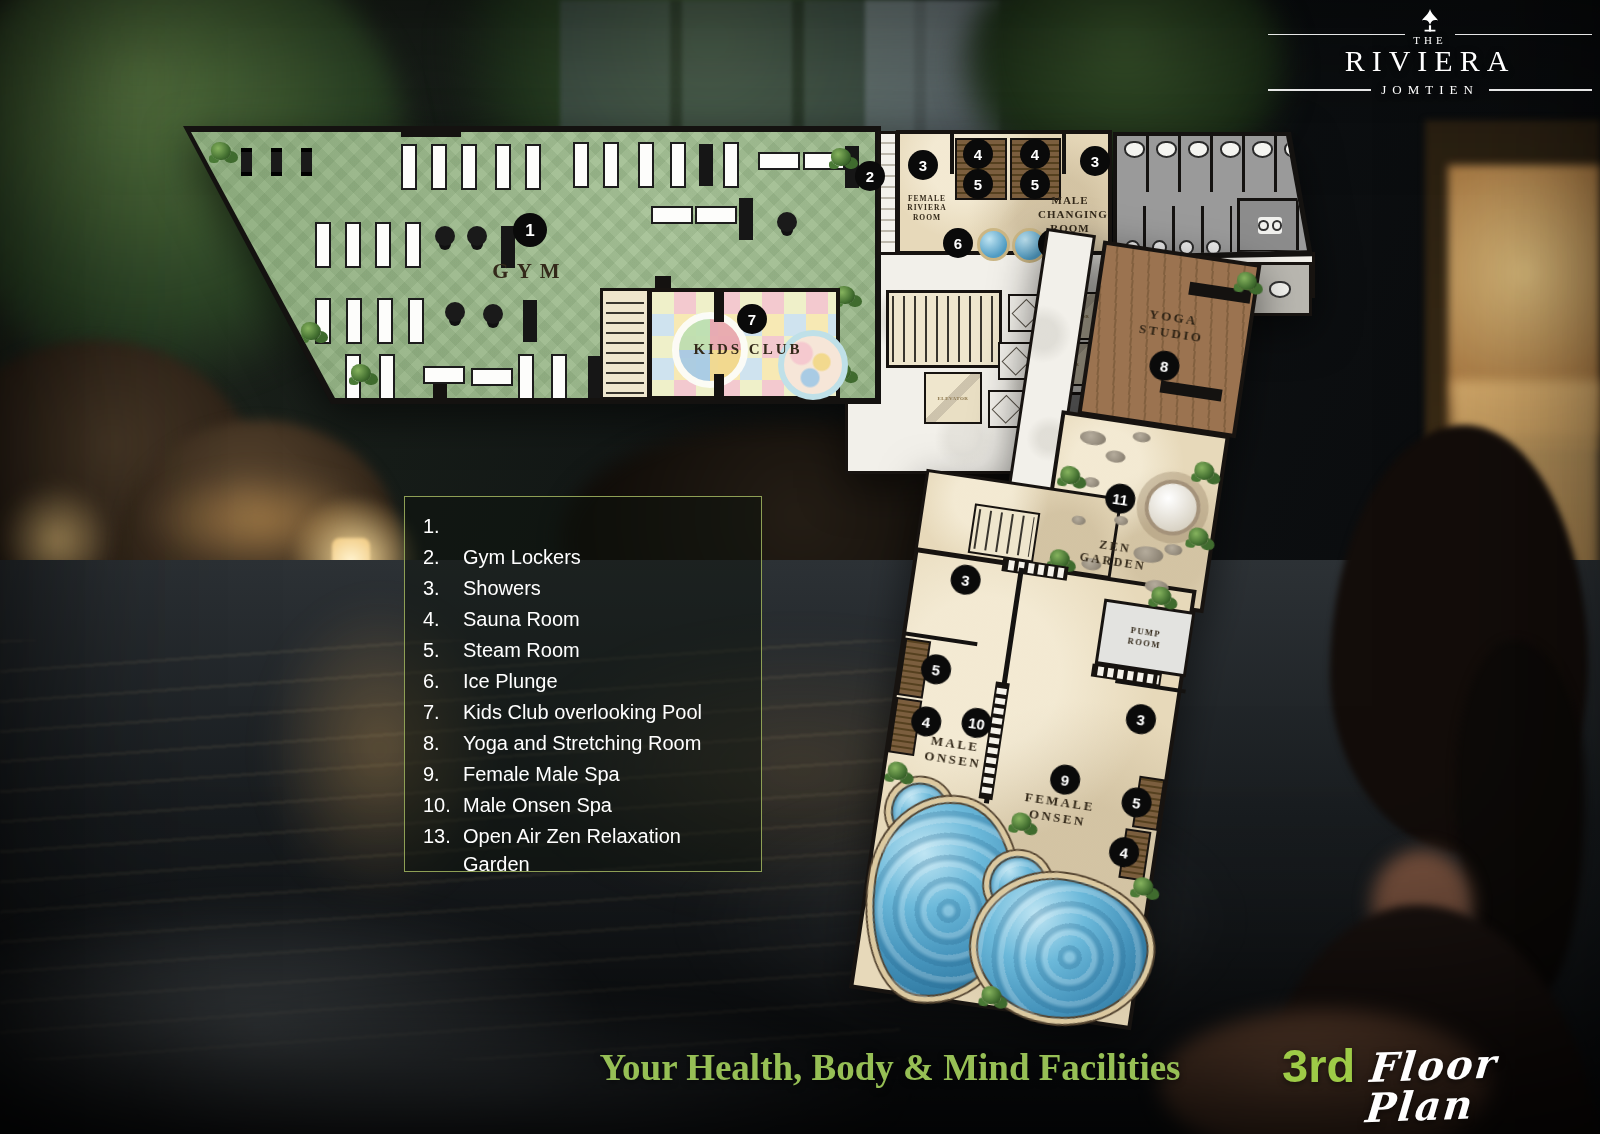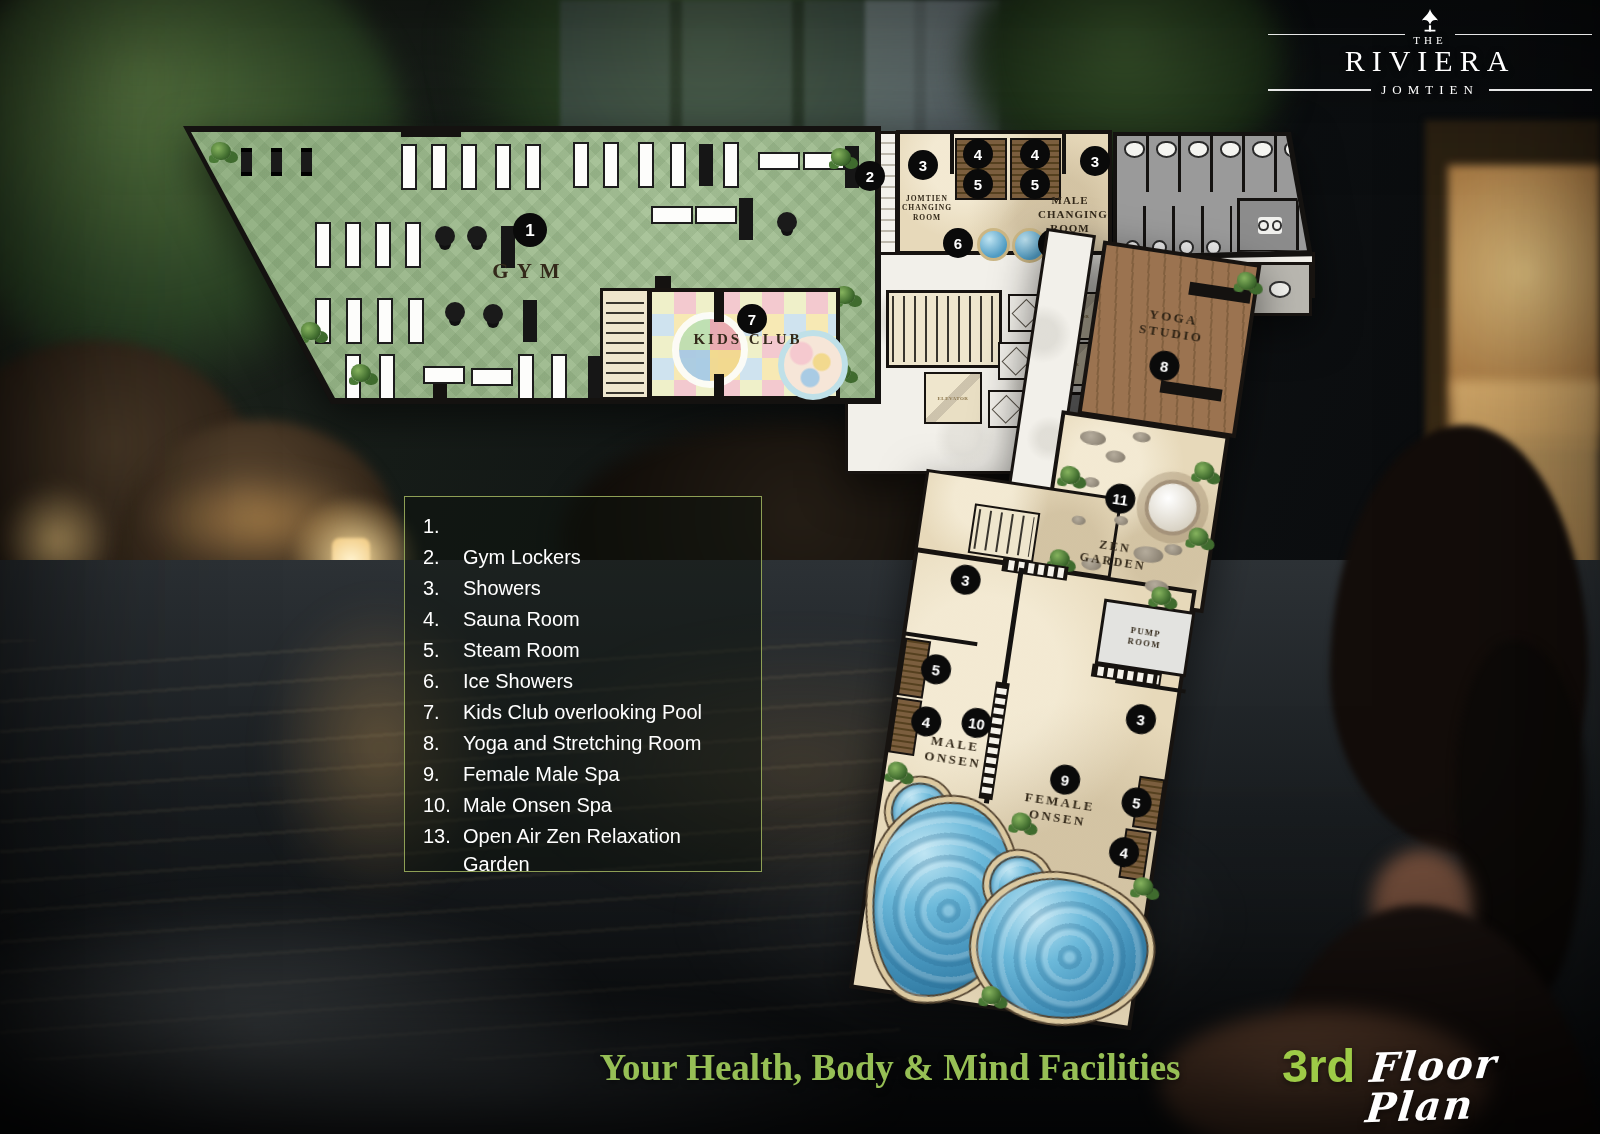--- a/index.html
+++ b/index.html
@@ -196,39 +196,39 @@
 
     <div class="stairs horiz" style="left:600px;top:288px;width:50px;height:112px;">
         <i></i>
       </div>
 
     <div class="room" style="left:648px;top:288px;width:192px;height:112px;border-width:4px;
                 background:conic-gradient(#f3c9cf 90deg,#f7e9b4 90deg 180deg,#cfe3ef 180deg 270deg,#eff0c9 270deg);
                 background-size:44px 44px;">
       <div style="position:absolute;left:20px;top:20px;width:62px;height:62px;border-radius:50%;border:7px solid #fdfdf8;background:conic-gradient(#e9a9b0 0 90deg,#f2d98e 90deg 180deg,#a9cbe4 180deg 270deg,#bfe0b0 270deg);opacity:.95;"></div>
       <div style="position:absolute;left:126px;top:38px;width:58px;height:58px;border-radius:50%;border:6px solid #bfe0e8;background:radial-gradient(circle at 30% 30%,#f5c9cf 0 18%,transparent 22%),radial-gradient(circle at 65% 45%,#f2d98e 0 16%,transparent 20%),radial-gradient(circle at 45% 72%,#a9cbe4 0 16%,transparent 20%),#f6e6d8;"></div>
-      <div class="rlabel" style="left:32px;top:38px;width:128px;font-size:15px;letter-spacing:3px;">KIDS CLUB</div>
+      <div class="rlabel" style="left:32px;top:48px;width:128px;font-size:15px;letter-spacing:3px;">KIDS CLUB</div>
       <div class="wall" style="left:62px;top:0;width:10px;height:30px;"></div>
       <div class="wall" style="left:62px;top:82px;width:10px;height:30px;"></div>
     </div>
     <div class="mk" style="left:737px;top:304px;">
         <span>7</span>
       </div>
 
     <div class="room" style="left:878px;top:131px;width:20px;height:124px;background:repeating-linear-gradient(0deg,#f4f2ec 0 9px,#bdb8ac 9px 11px);"></div>
     <div class="mk" style="left:855px;top:161px;">
         <span>2</span>
       </div>
 
     <div class="room sand" style="left:896px;top:130px;width:216px;height:125px;border-width:4px;">
       <div class="room slats" style="left:55px;top:4px;width:52px;height:62px;border-width:2px;"></div>
       <div class="room slats" style="left:110px;top:4px;width:51px;height:62px;border-width:2px;"></div>
       <div style="position:absolute;left:77px;top:94px;width:27px;height:27px;border-radius:50%;border:3px solid #cbb684;background:radial-gradient(circle at 35% 30%,#bfe4f2,#4f9cc4 70%);"></div>
       <div style="position:absolute;left:112px;top:94px;width:29px;height:29px;border-radius:50%;border:3px solid #cbb684;background:radial-gradient(circle at 35% 30%,#bfe4f2,#4f9cc4 70%);"></div>
-      <div class="rlabel" style="left:-4px;top:60px;width:62px;font-size:7.5px;letter-spacing:1px;">JOMTIEN CHANGING ROOM</div>
+      <div class="rlabel" style="left:-4px;top:60px;width:62px;font-size:7.5px;letter-spacing:1px;">FEMALE RIVIERA ROOM</div>
       <div class="rlabel" style="left:138px;top:60px;width:64px;font-size:11px;letter-spacing:1px;">MALE CHANGING ROOM</div>
       <div class="wall" style="left:50px;top:0;width:4px;height:40px;"></div>
       <div class="wall" style="left:162px;top:0;width:4px;height:40px;"></div>
     </div>
     <div class="mk" style="left:908px;top:150px;">
         <span>3</span>
       </div>
     <div class="mk" style="left:963px;top:139px;">
         <span>4</span>
       </div>
@@ -416,21 +416,21 @@
         <div class="lg-row">
           <span class="lg-num">4.</span>
           <span class="lg-text">Sauna Room</span>
         </div>
         <div class="lg-row">
           <span class="lg-num">5.</span>
           <span class="lg-text">Steam Room</span>
         </div>
         <div class="lg-row">
           <span class="lg-num">6.</span>
-          <span class="lg-text">Ice Showers</span>
+          <span class="lg-text">Ice Plunge</span>
         </div>
         <div class="lg-row">
           <span class="lg-num">7.</span>
           <span class="lg-text">Kids Club overlooking Pool</span>
         </div>
         <div class="lg-row">
           <span class="lg-num">8.</span>
           <span class="lg-text">Yoga and Stretching Room</span>
         </div>
         <div class="lg-row">

